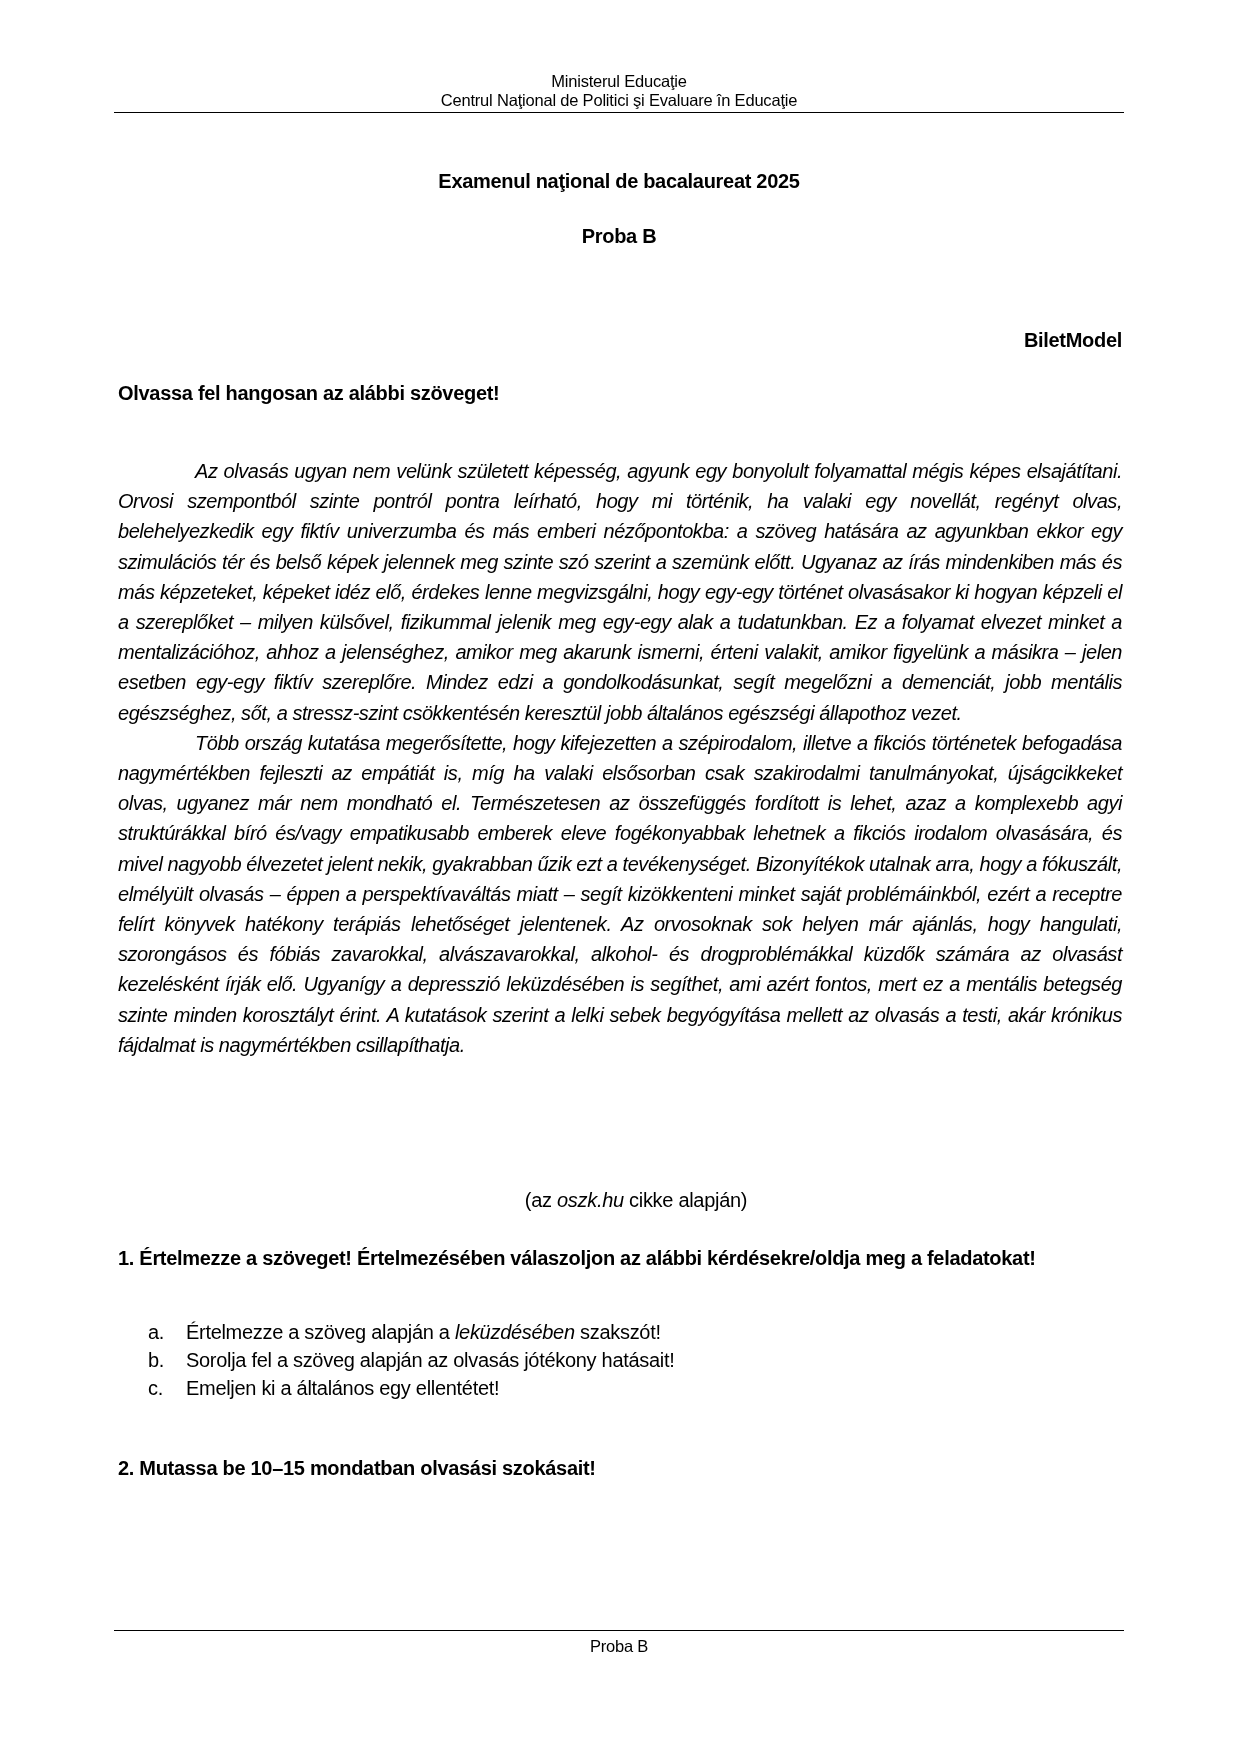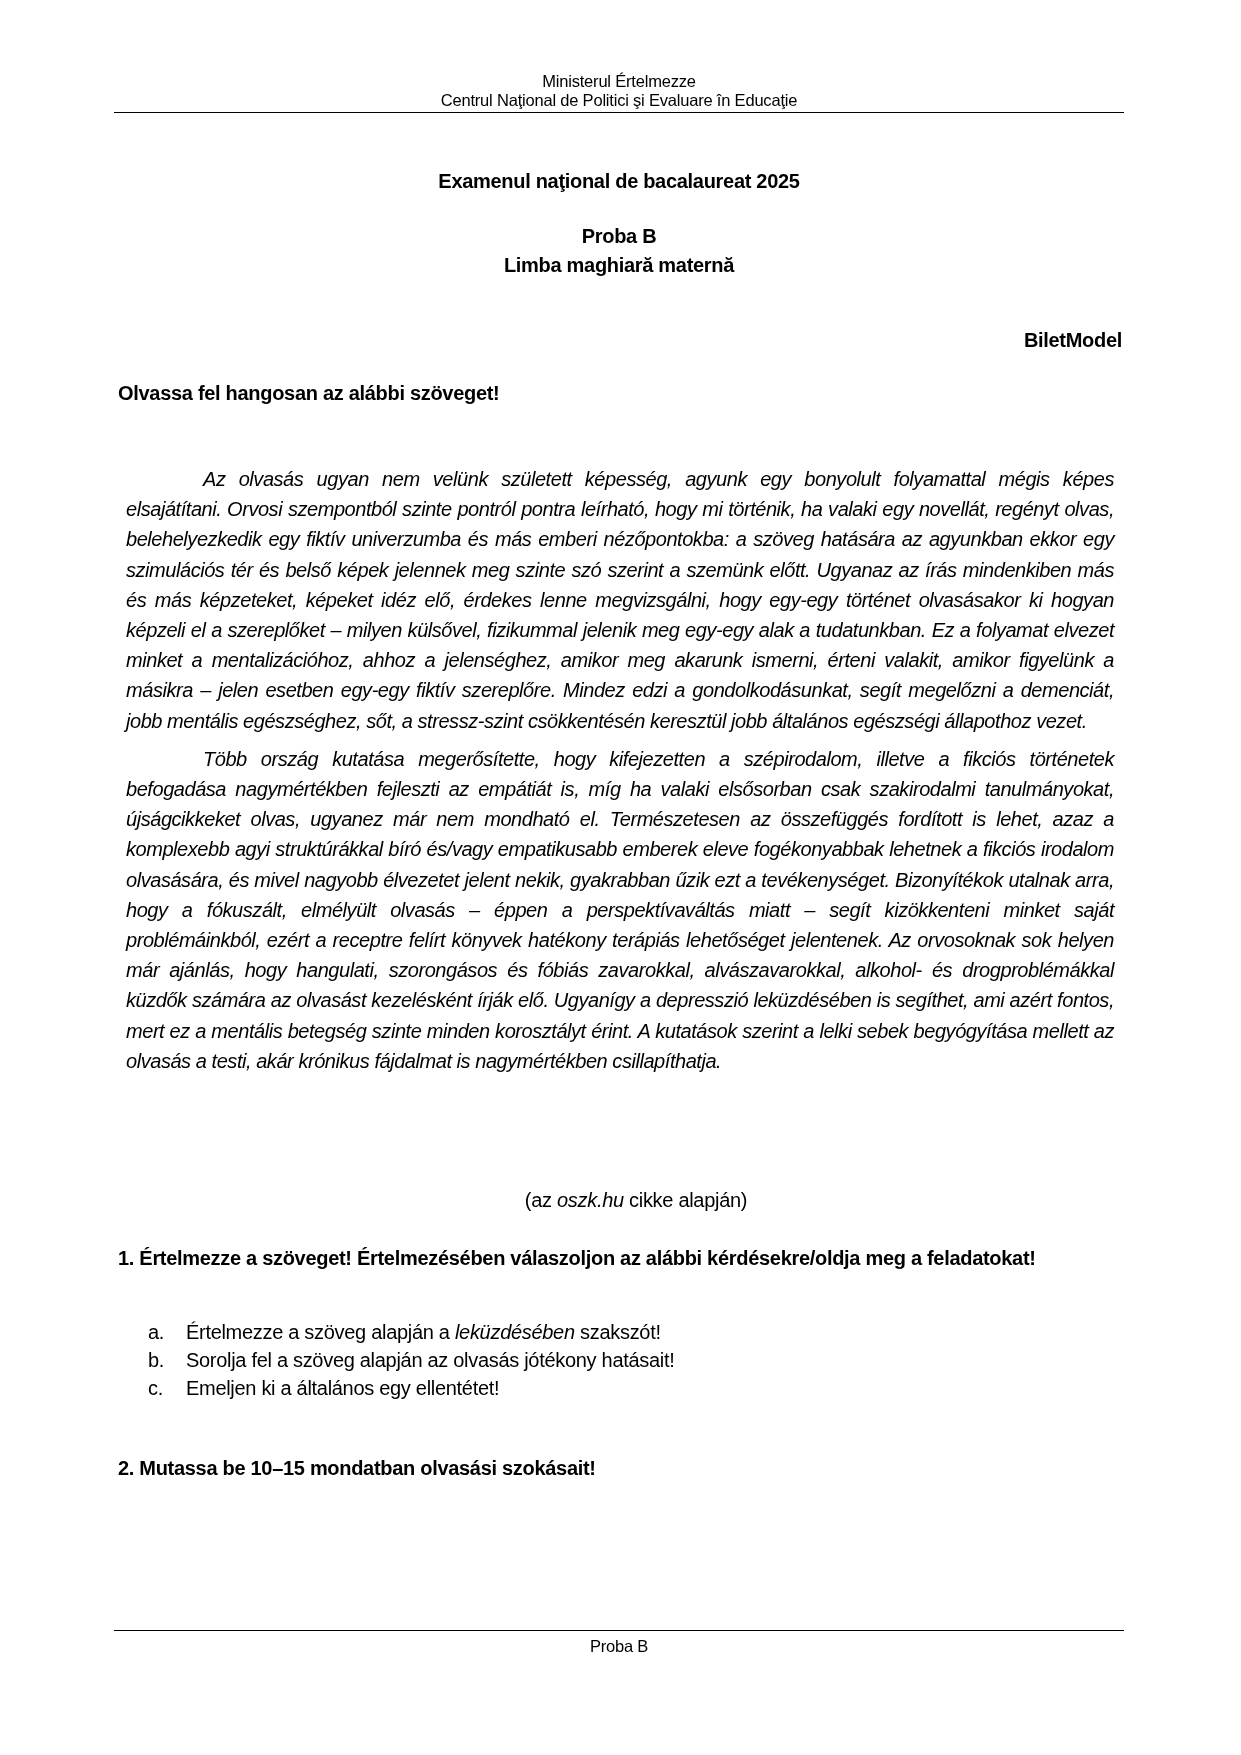--- a/index.html
+++ b/index.html
@@ -30,21 +30,21 @@
     }
     .instruction {
       position: absolute; left: 118px; top: 382px; width: 1004px;
       font-weight: bold; font-size: 20px; letter-spacing: -0.3px;
     }
     .reading-text {
       position: absolute; left: 118px; top: 456px; width: 1004px;
       font-style: italic; font-size: 20px; line-height: 30.2px;
       text-align: justify; letter-spacing: -0.45px;
     }
-    .reading-text p { margin: 8px; text-indent: 77px; }
+    .reading-text p { margin: 0; text-indent: 77px; }
     .source {
       position: absolute; left: 134px; top: 1189px; width: 1004px;
       text-align: center; font-size: 20px; letter-spacing: -0.3px;
     }
     .task1 {
       position: absolute; left: 118px; top: 1243px; width: 1004px;
       font-weight: bold; font-size: 20px; line-height: 30px;
       text-align: justify; letter-spacing: -0.3px;
     }
     .subtasks {
@@ -61,29 +61,28 @@
     .page-footer {
       position: absolute; left: 114px; top: 1630px; width: 1010px;
       border-top: 1.5px solid #000; padding-top: 6px;
       text-align: center; font-size: 16.5px; letter-spacing: -0.2px;
     }
   </style>
 </head>
 <body>
 
 <div class="page-header">
-  <div>Ministerul Értelmezze</div>
+  <div>Ministerul Educaţie</div>
   <div>Centrul Naţional de Politici şi Evaluare în Educaţie</div>
 </div>
 
 <div class="exam-title">Examenul naţional de bacalaureat 2025</div>
 
 <div class="subject-block">
   <div>Proba B</div>
-  <div>Limba maghiară maternă</div>
 </div>
 
 <div class="bilet-row">
   <span>Bilet</span>
   <span>Model</span>
 </div>
 
 <div class="instruction">Olvassa fel hangosan az alábbi szöveget!</div>
 
 <div class="reading-text">

